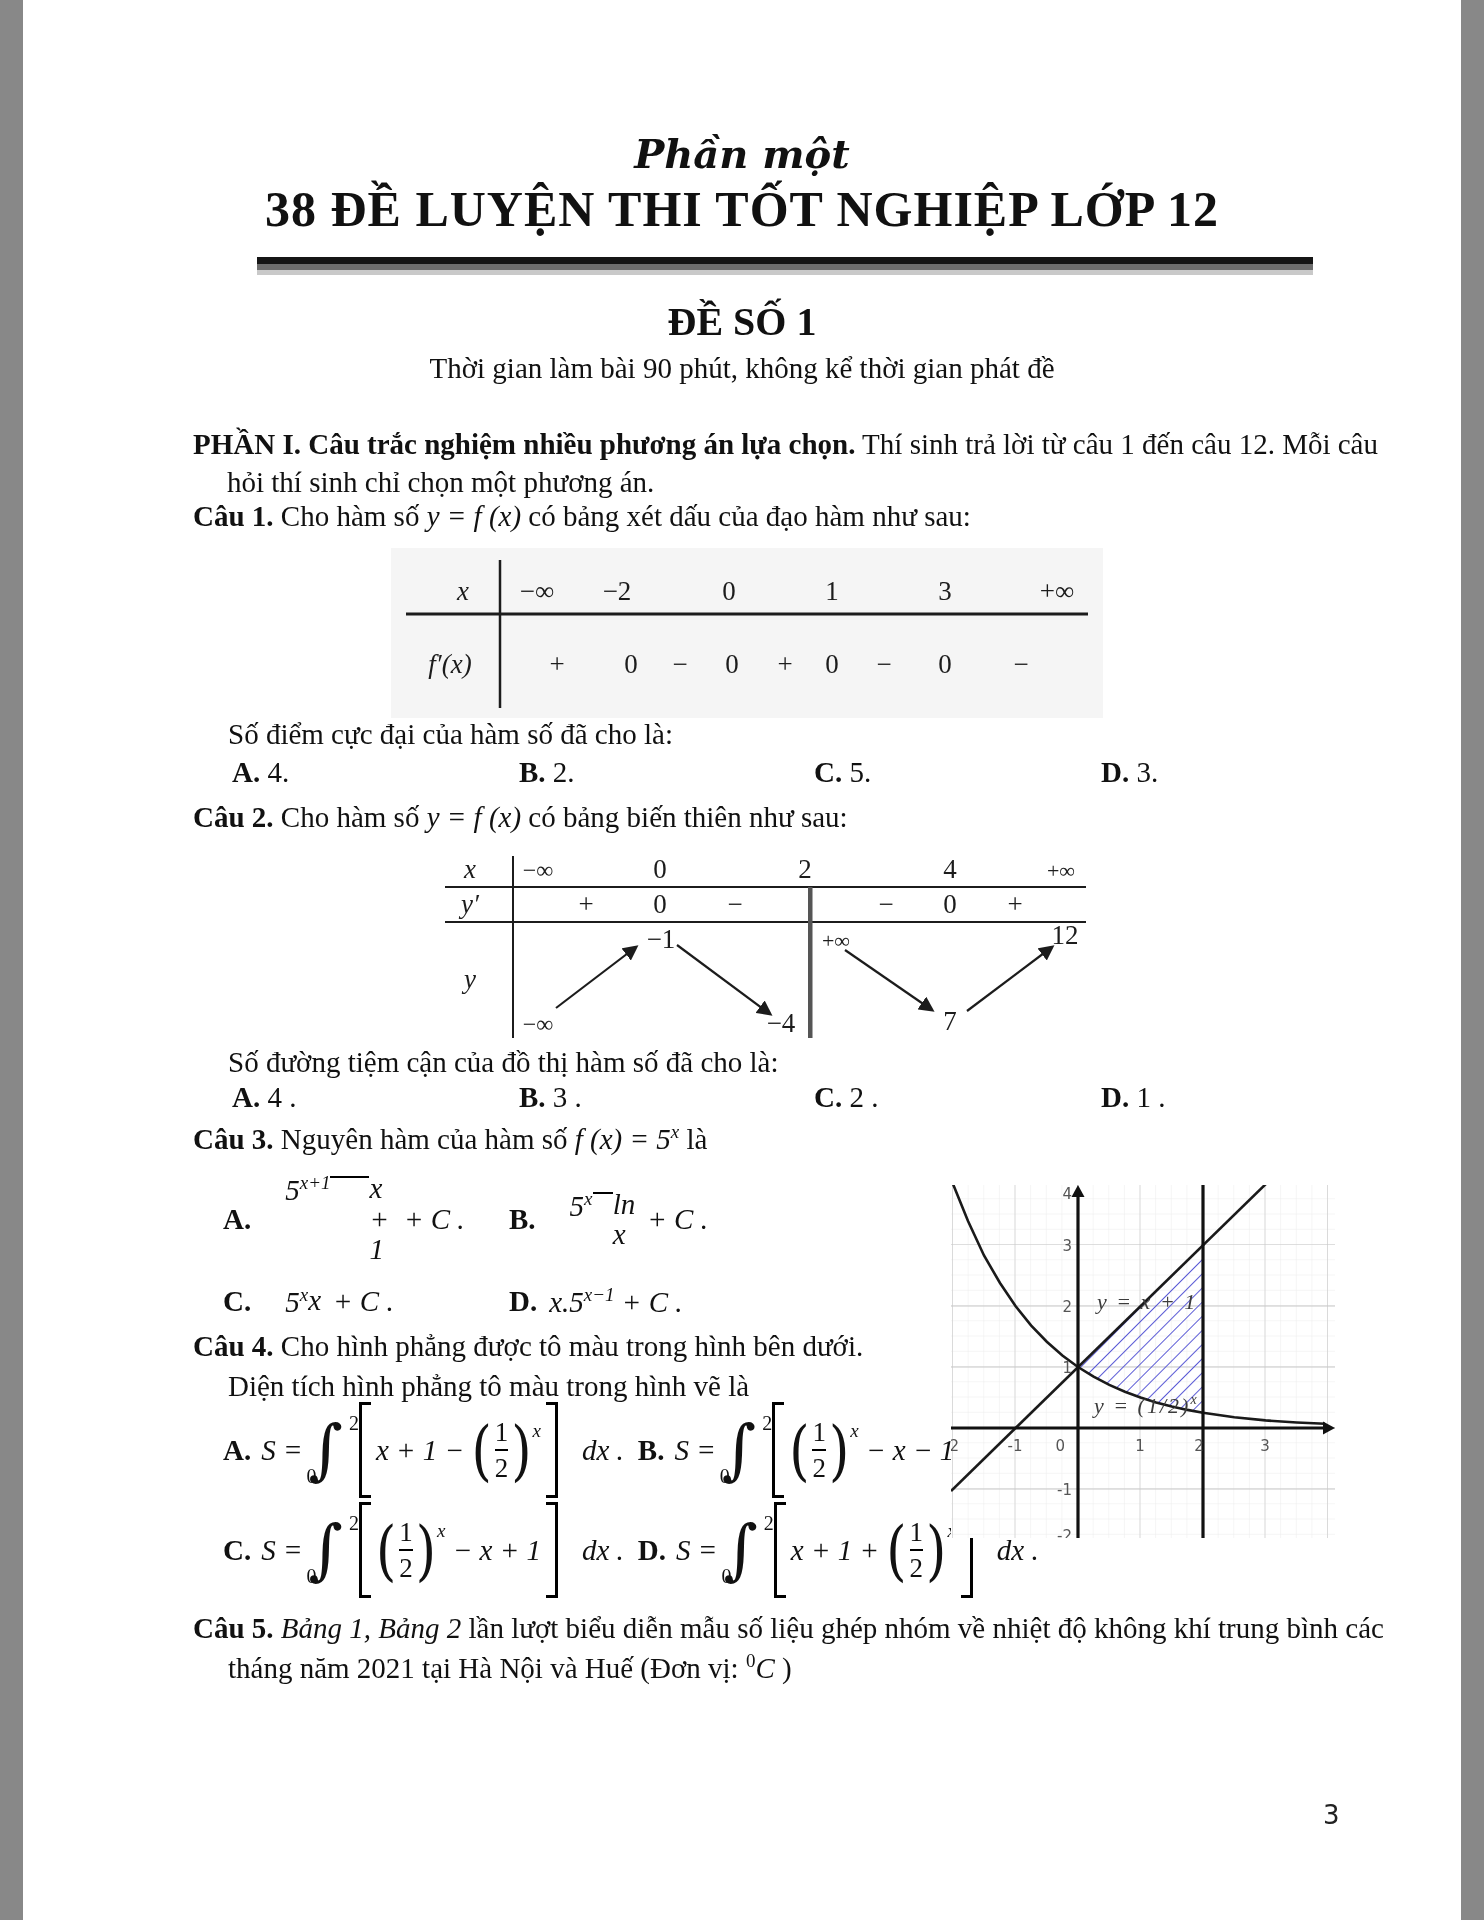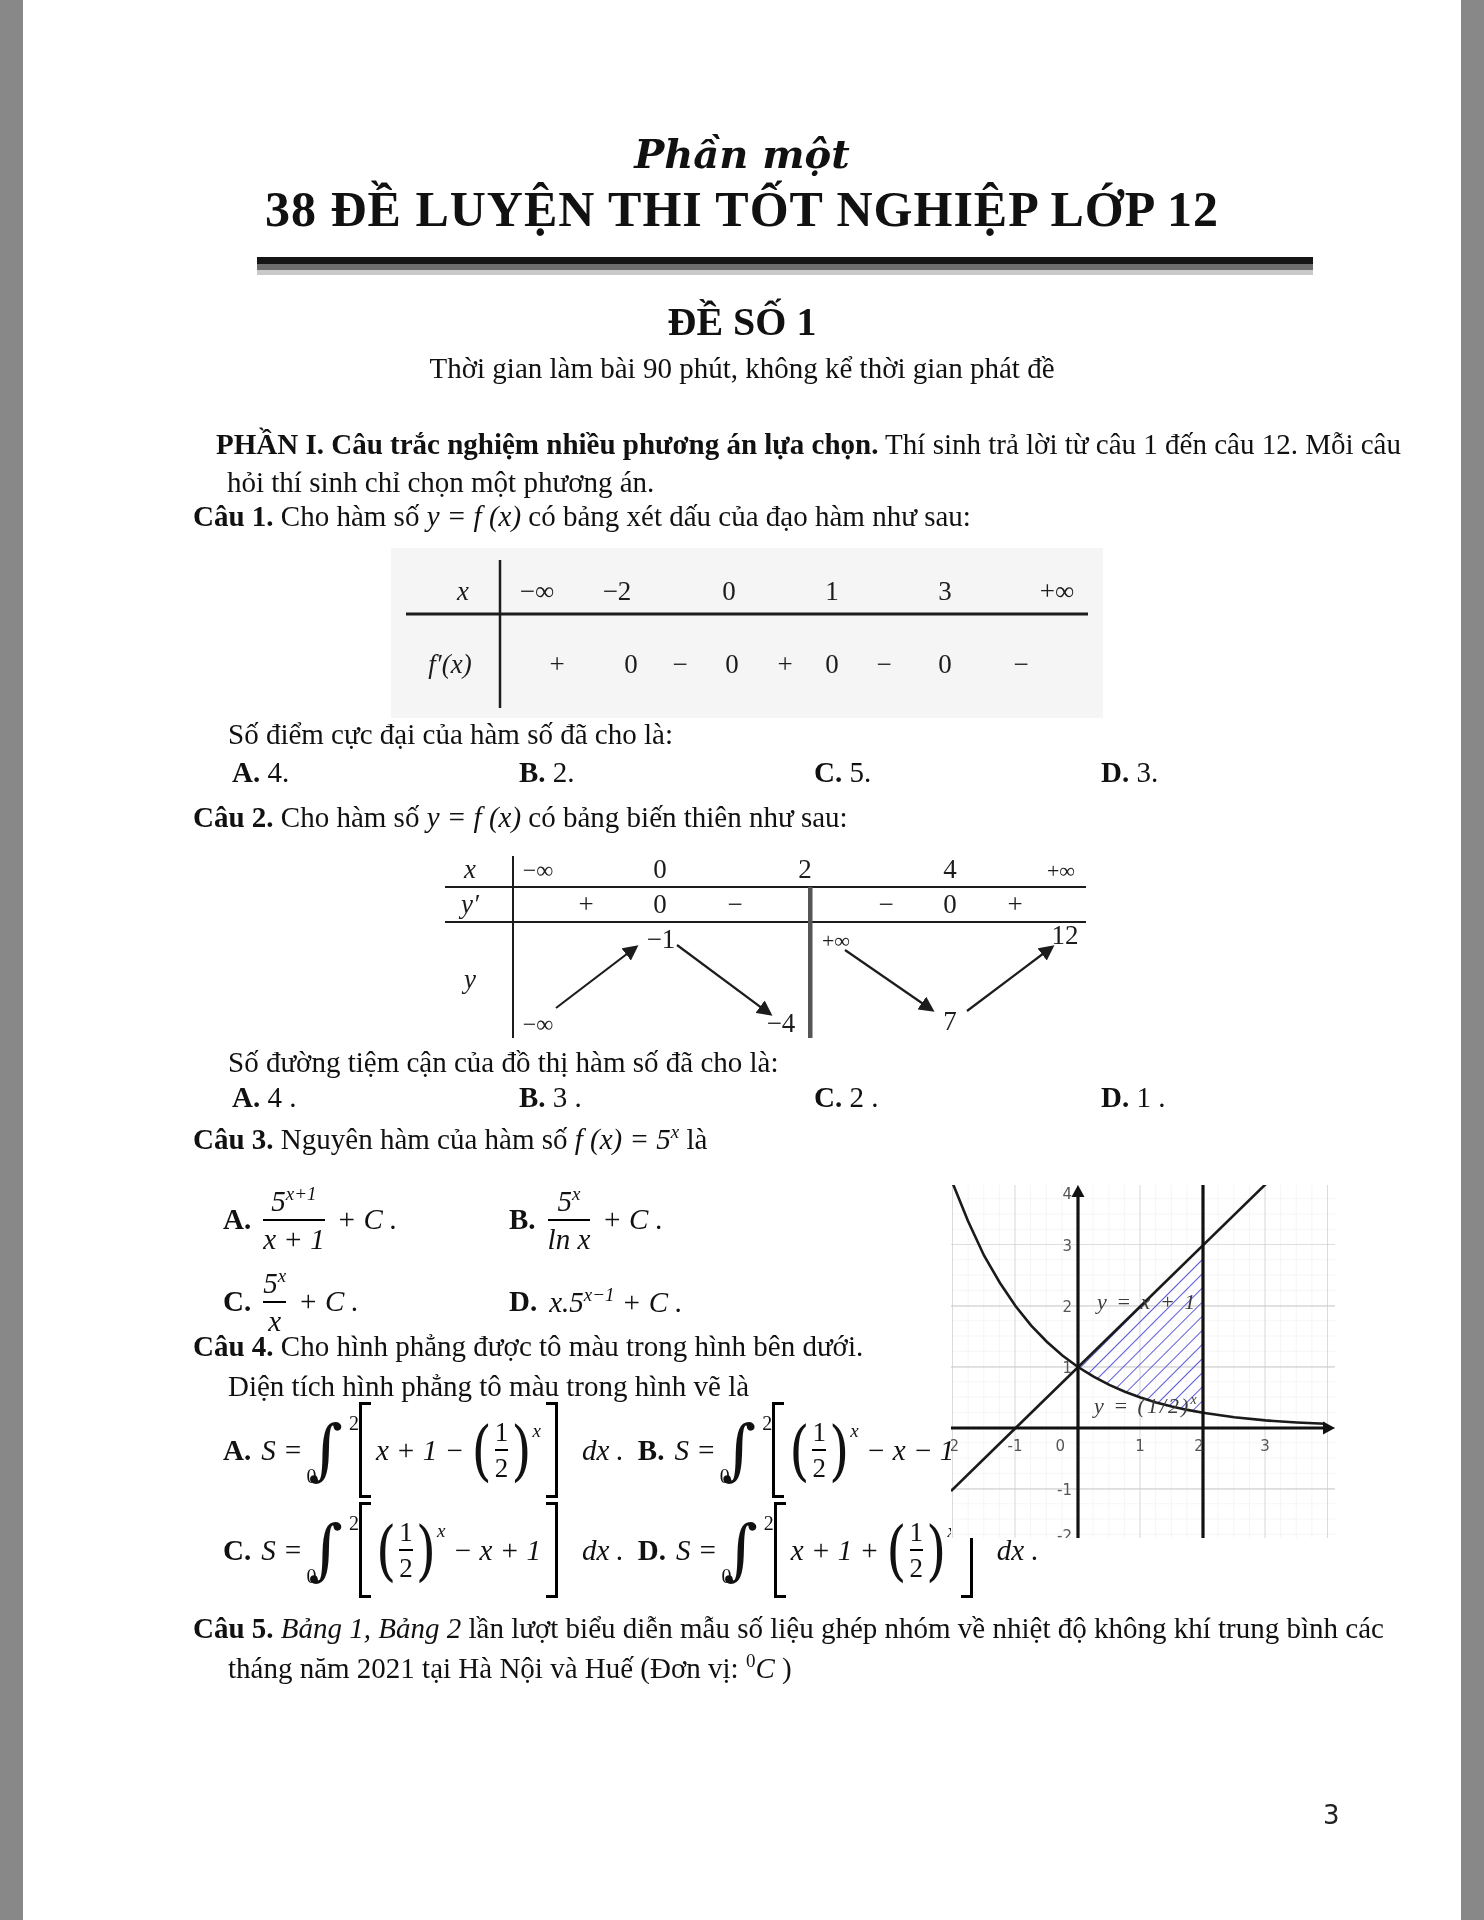--- a/index.html
+++ b/index.html
@@ -25,21 +25,21 @@
   .optrow span.opt{position:absolute;font-size:29px;white-space:nowrap;}
   .o1{left:205px;} .o2{left:492px;} .o3{left:787px;} .o4{left:1074px;}
   
   svg text{font-family:"Liberation Serif",serif;font-size:27px;fill:#1c1c1c;}
   svg text.it{font-style:italic;}
   svg text.sm{font-size:15px;font-family:"DejaVu Sans",sans-serif;fill:#555;}
   svg text.glabel{font-size:22px;font-style:italic;fill:#3c3c3c;letter-spacing:2px;}
   
   .fopt{display:flex;align-items:center;gap:12px;font-size:29px;}
   .flabel{font-weight:bold;}
-  .ffrac{display:inline-flex;flex-direction:column;align-items:center;line-height:1.05;}
+  .ffrac{display:inline-flex;flex-direction:row;line-height:1.05;margin-left:22px;}
   .fbar{border-top:2px solid #000;width:100%;margin:3px 0;}
   
   .iopt{display:flex;align-items:center;height:100px;font-size:29px;}
   .ilabel{font-weight:bold;margin-right:10px;}
   .seq{font-style:italic;margin-right:4px;}
   .intwrap{position:relative;padding:0 16px 0 2px;}
   .intsign{font-size:66px;line-height:0.9;font-family:"DejaVu Serif",serif;}
   .limtop{position:absolute;top:-8px;right:0;font-size:20px;}
   .limbot{position:absolute;bottom:-8px;left:0;font-size:20px;}
   .brk{width:9px;align-self:stretch;margin:2px 0;}
@@ -61,21 +61,21 @@
   <div class="abs center phanmot">Phần một</div>
   <div class="abs center title">38 ĐỀ LUYỆN THI TỐT NGHIỆP LỚP 12</div>
   <div class="abs rule">
     <div class="r1"></div>
       <div class="r2"></div>
       <div class="r3"></div>
   </div>
   <div class="abs center deso">ĐỀ SỐ 1</div>
   <div class="abs center thoigian">Thời gian làm bài 90 phút, không kể thời gian phát đề</div>
 
-  <div class="abs line" style="left:170px;top:428px;margin-left:23px;">
+  <div class="abs line" style="left:170px;top:428px;">
     <span class="b">PHẦN I. Câu trắc nghiệm nhiều phương án lựa chọn.</span><span> Thí sinh trả lời từ câu 1 đến câu 12. Mỗi câu</span>
   </div>
   <div class="abs line" style="left:204px;top:466px;">hỏi thí sinh chỉ chọn một phương án.</div>
 
   <div class="abs line" style="left:170px;top:500px;">
     <span class="b">Câu 1.</span><span> Cho hàm số </span><span class="i">y = f (x)</span><span> có bảng xét dấu của đạo hàm như sau:</span>
   </div>
 
   <svg class="abs" style="left:368px;top:548px;" width="712" height="170" viewBox="0 0 712 170">
     <rect x="0" y="0" width="712" height="170" fill="#f5f5f5"></rect>

